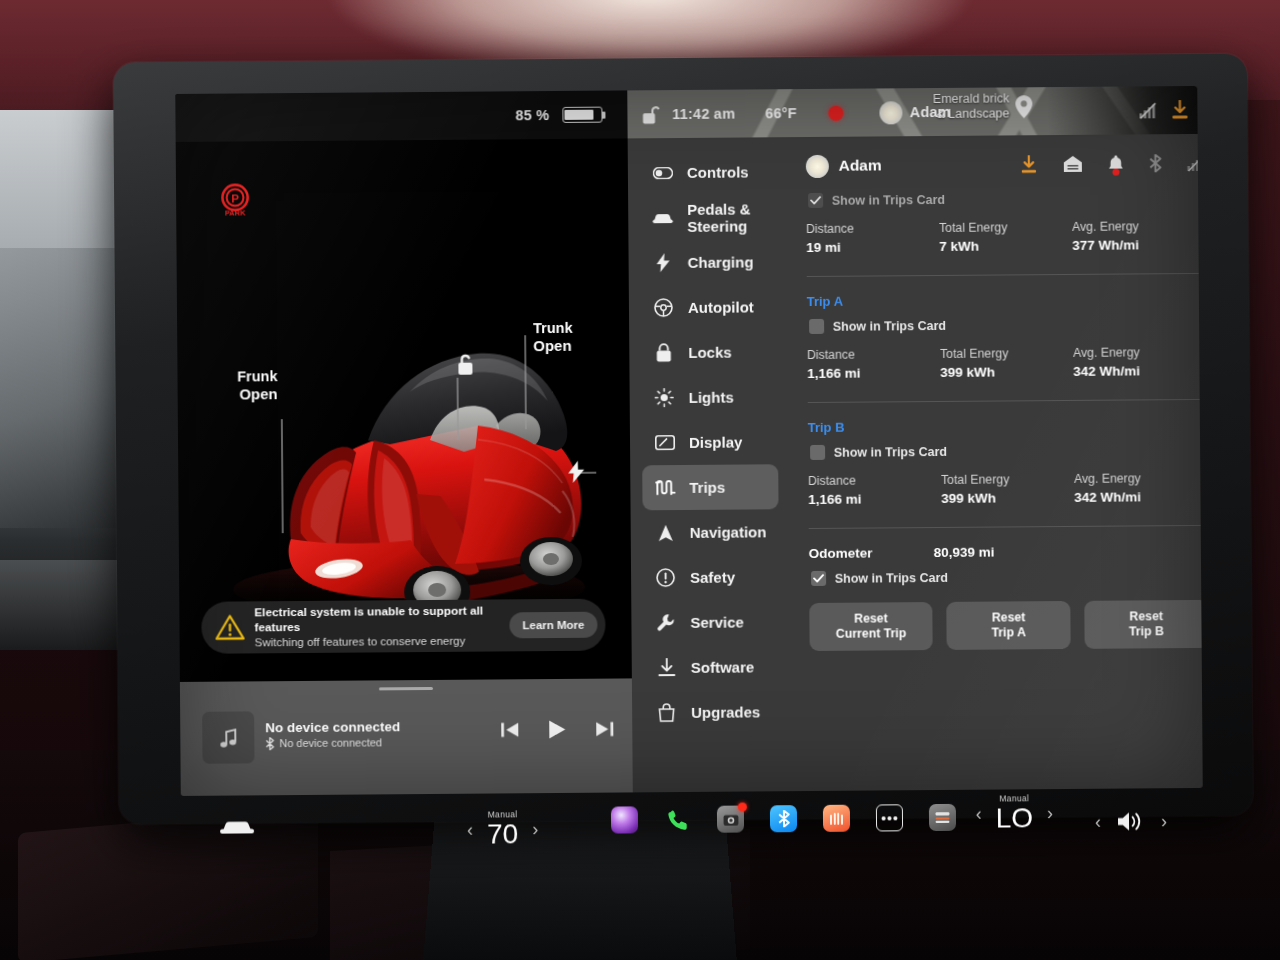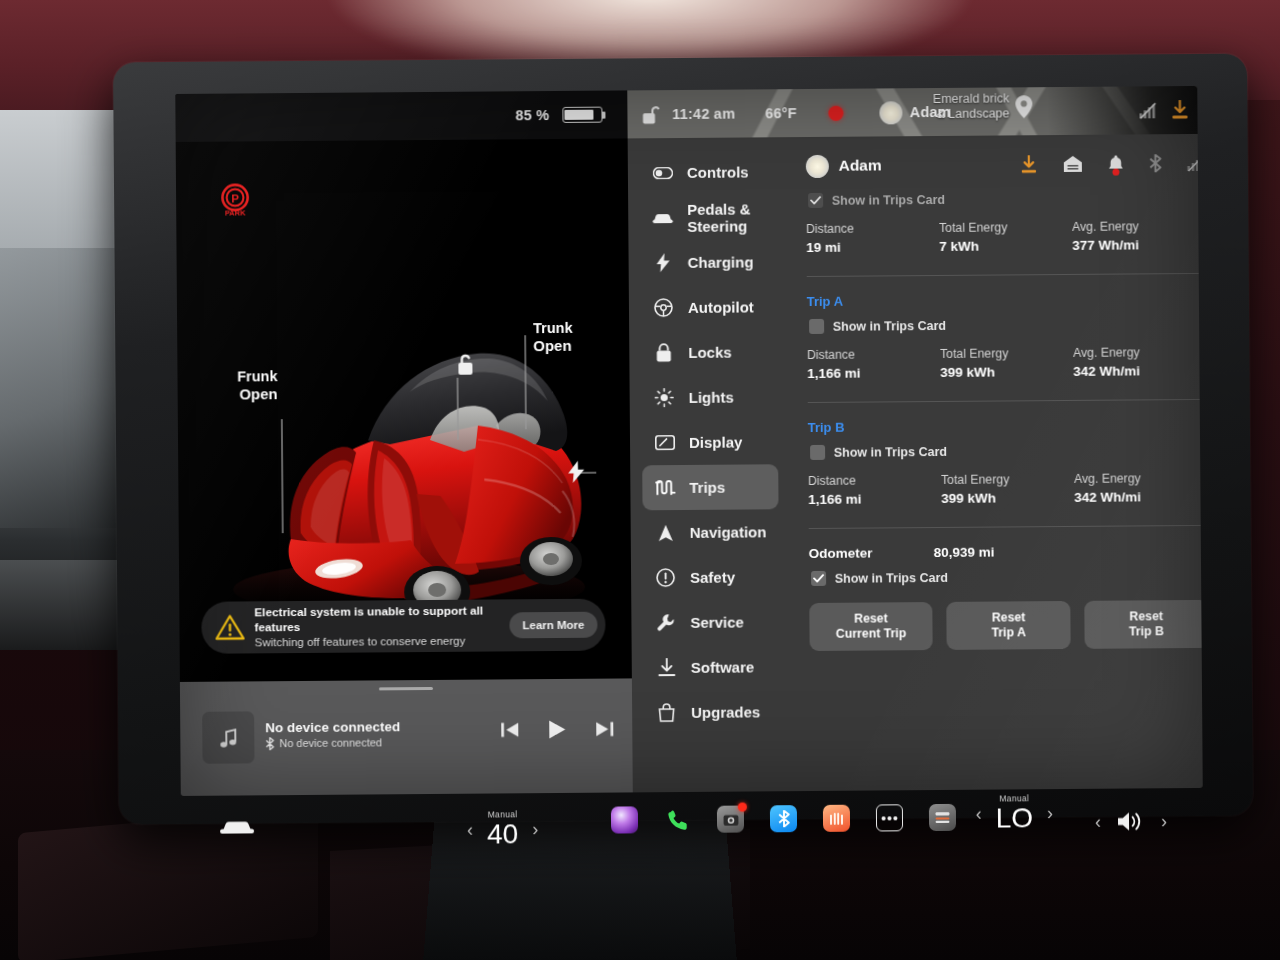--- a/index.html
+++ b/index.html
@@ -783,21 +783,21 @@
 
     <svg class="tb-car" viewBox="0 0 36 16">
       <path d="M4 11 6.6 4.4A3.4 3.4 0 0 1 9.8 2.2h16.4a3.4 3.4 0 0 1 3.2 2.2L32 11z" fill="#f0f0f0"></path>
       <rect x="1" y="9.6" width="34" height="4.4" rx="2.2" fill="#f0f0f0"></rect>
     </svg>
 
     <div class="temp-ctl" style="left:286px; top:16px;">
       <span class="temp-arrow">‹</span>
       <div class="temp-wrap">
         <div class="temp-mode">Manual</div>
-        <div class="temp-val">40</div>
+        <div class="temp-val">70</div>
       </div>
       <span class="temp-arrow">›</span>
     </div>
 
     <div class="apps">
       <span class="app-ic" style="background:radial-gradient(circle at 38% 32%, #f0e6ff 0%, #c07be8 34%, #7b2fb5 72%, #3d1160 100%);"></span>
 
       <span class="app-ic" style="background:transparent">
         <svg width="24" height="24" viewBox="0 0 24 24">
             <path d="M6.2 2.4c1 0 1.7.5 2 1.4l1.2 3c.3.8.1 1.6-.6 2.1l-1.3 1c1.3 2.7 3 4.4 5.7 5.7l1-1.3c.5-.7 1.3-.9 2.1-.6l3 1.2c.9.3 1.4 1 1.4 2v2.5c0 1.4-1.2 2.5-2.6 2.3C9.6 20.6 3.4 14.4 2.4 6.6 2.2 5.2 3.3 4 4.7 4z" fill="#3ee05a"></path>

